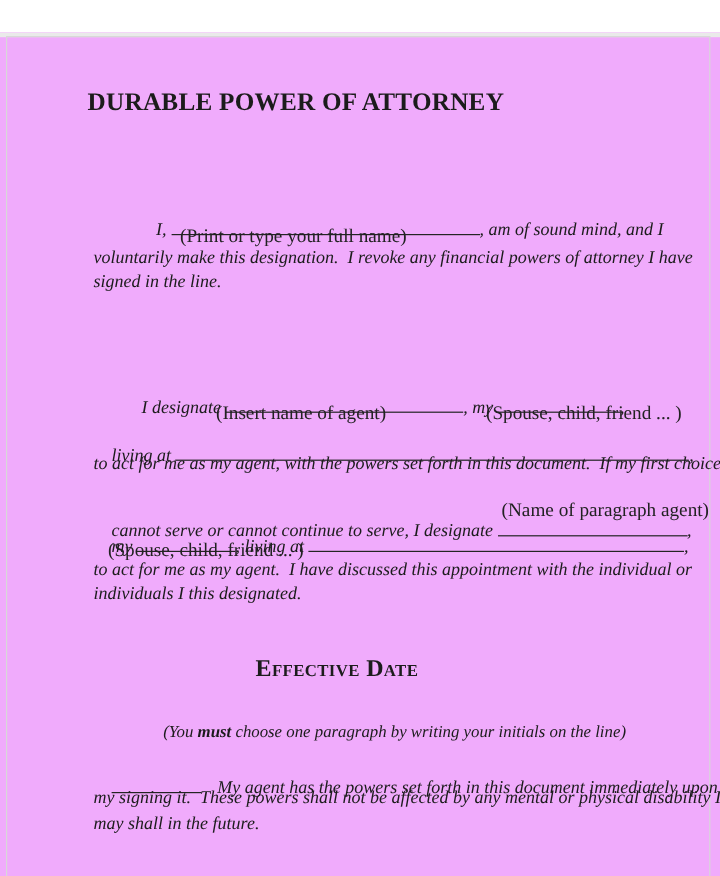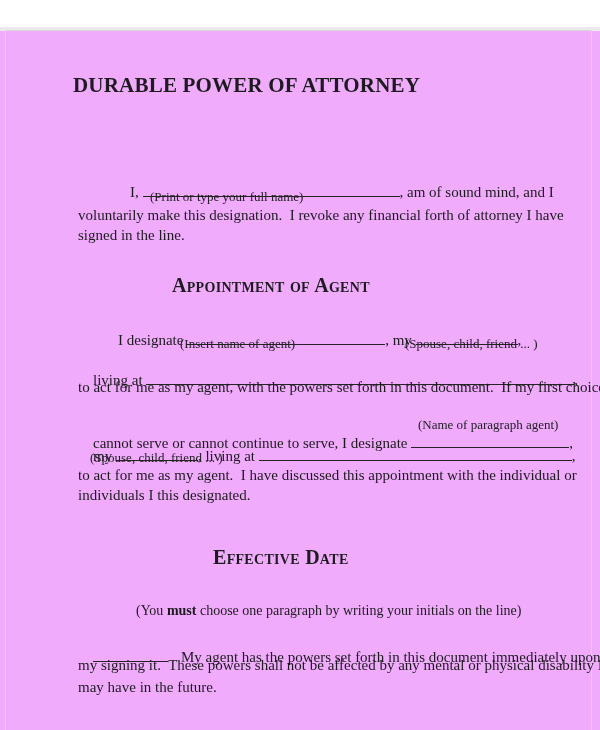--- a/index.html
+++ b/index.html
@@ -27,24 +27,25 @@
   }
   .hdg{
     position:absolute;margin:0;
     font-size:20px;font-weight:bold;font-variant:small-caps;
     line-height:1.2;white-space:pre;letter-spacing:0.3px;
   }
   .line{
     position:absolute;
     font-size:15px;line-height:1;
     white-space:pre;
+    font-style:italic;
   }
   .cap{
     position:absolute;
-    font-size:13px;line-height:1;
+    font-size:16px;line-height:1;
     white-space:pre;color:#222;
   }
   .note{font-size:14px;}
   .blank{
     display:inline-block;
     height:2px;
     border-bottom:1px solid #242424;
   }
   .gap{margin-right:13px;}
   b{font-weight:bold;}
@@ -57,24 +58,23 @@
   <div class="edge-top"></div>
   <div class="edge-bottom"></div>
   <div class="frame"></div>
 
   <h1 class="title">DURABLE POWER OF ATTORNEY</h1>
 
   <div class="line" style="left:115px;top:143px;">
     <span>I, </span><span class="blank" style="width:257px;"></span><span>, am of sound mind, and I</span>
   </div>
   <div class="cap" style="left:150px;top:163px;">(Print or type your full name)</div>
-  <div class="line" style="left:78px;top:181px;">voluntarily make this designation.  I revoke any financial forth of attorney I have</div>
+  <div class="line" style="left:78px;top:181px;">voluntarily make this designation.  I revoke any financial powers of attorney I have</div>
   <div class="line" style="left:78px;top:201px;">signed in the line.</div>
 
-  <h2 class="hdg" style="left:172px;top:246px;">Appointment of Agent</h2>
 
   <div class="line" style="left:103px;top:291px;">
     <span>I designate </span><span class="blank" style="width:198px;"></span><span>, my </span><span class="blank" style="width:102px;"></span><span>,</span>
   </div>
   <div class="cap" style="left:180px;top:310px;">(Insert name of agent)</div>
   <div class="cap" style="left:405px;top:310px;">(Spouse, child, friend ... )</div>
 
   <div class="line" style="left:78px;top:331px;">
     <span>living at </span><span class="blank" style="width:428px;"></span><span>,</span>
   </div>
@@ -97,15 +97,15 @@
   <h2 class="hdg" style="left:213px;top:518px;">Effective Date</h2>
 
   <div class="line note" style="left:122px;top:563px;">
     <span>(You </span><b>must</b><span> choose one paragraph by writing your initials on the line)</span>
   </div>
 
   <div class="line" style="left:78px;top:608px;">
     <span class="blank gap" style="width:75px;"></span><span>My agent has the powers set forth in this document immediately upon</span>
   </div>
   <div class="line" style="left:78px;top:631px;">my signing it.  These powers shall not be affected by any mental or physical disability I</div>
-  <div class="line" style="left:78px;top:653px;">may have in the future.</div>
+  <div class="line" style="left:78px;top:653px;">may shall in the future.</div>
 
 </div>
 
 </body></html>

